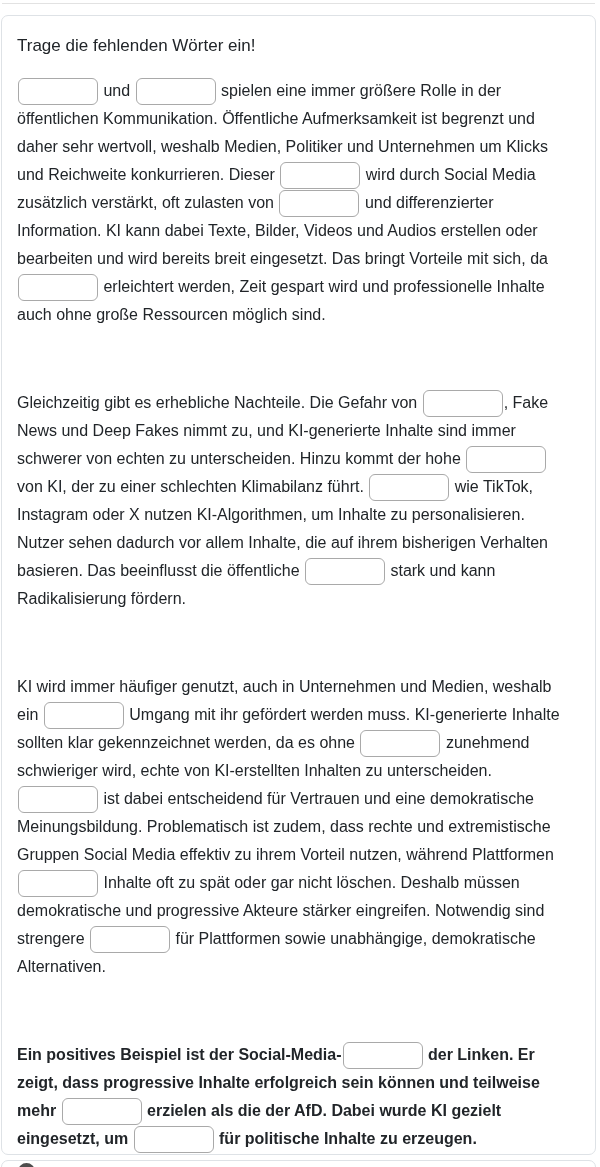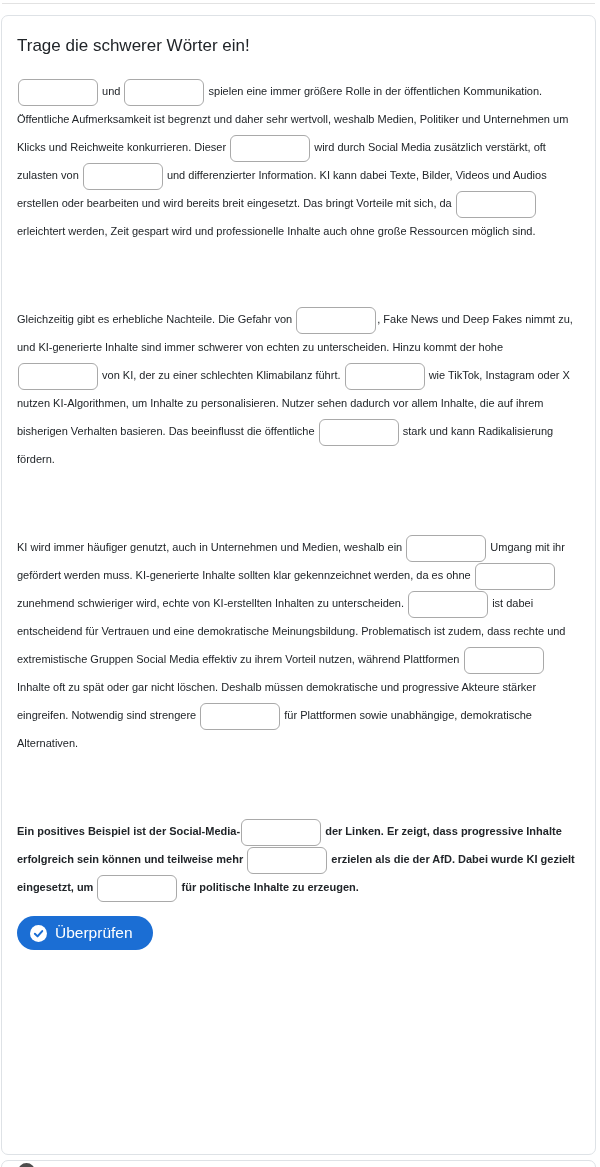--- a/index.html
+++ b/index.html
@@ -8,21 +8,21 @@
     background: #ffffff; color: #212529;
     font-family: "Liberation Sans", "DejaVu Sans", sans-serif;
   }
   .prev-card-edge { height: 3px; border-bottom: 1px solid #e2e2e2; margin: 0 5px 0 2px; }
   .card {
     margin: 11px 4px 0 1px; border: 1px solid #dee2e6; border-radius: 7px;
     padding: 20px 15px 10px 15px; height: 1140px; box-sizing: border-box; overflow: hidden;
     background: #fff;
   }
   .title { font-size: 17px; font-weight: 400; margin: 0 0 21px 0; }
-  .cloze-p { font-size: 11px; line-height: 28px; margin: 0 4px 60px 0; }
+  .cloze-p { font-size: 16px; line-height: 28px; margin: 0 4px 60px 0; }
   .cloze-p:last-child { margin-bottom: 15px; font-weight: bold; }
   input.blank {
     display: inline-block; width: 80px; height: 27px; margin: -4px 1px; padding: 0 6px;
     border: 1px solid #a9a9a9; border-radius: 6px; background: #fff;
     vertical-align: middle; box-sizing: border-box; font: inherit; color: #212529;
   }
   .check-btn {
     display: inline-flex; align-items: center; gap: 8px;
     background: #1b6ed4; color: #fff; border: none; border-radius: 50px;
     padding: 8px 20px 8px 13px; font-size: 15.5px; font-family: inherit; cursor: pointer;
@@ -34,21 +34,21 @@
     padding: 2px 0 0 16px; box-sizing: border-box;
   }
   .partial-icon { width: 17px; height: 17px; border-radius: 50%; background: #4d4d4d; }
 </style>
 </head>
 <body>
 
 <div class="prev-card-edge"></div>
 
 <div class="card">
-  <div class="title">Trage die schwerer Wörter ein!</div>
+  <div class="title">Trage die fehlenden Wörter ein!</div>
 
   <div id="cloze">
       <p class="cloze-p"><input type="text" class="blank" style=""><span> und </span><input type="text" class="blank" style=""><span> spielen eine immer größere Rolle in der öffentlichen Kommunikation. Öffentliche Aufmerksamkeit ist begrenzt und daher sehr wertvoll, weshalb Medien, Politiker und Unternehmen um Klicks und Reichweite konkurrieren. Dieser </span><input type="text" class="blank" style=""><span> wird durch Social Media zusätzlich verstärkt, oft zulasten von </span><input type="text" class="blank" style=""><span> und differenzierter Information. KI kann dabei Texte, Bilder, Videos und Audios erstellen oder bearbeiten und wird bereits breit eingesetzt. Das bringt Vorteile mit sich, da </span><input type="text" class="blank" style=""><span> erleichtert werden, Zeit gespart wird und professionelle Inhalte auch ohne große Ressourcen möglich sind.</span></p>
       <p class="cloze-p"><span>Gleichzeitig gibt es erhebliche Nachteile. Die Gefahr von </span><input type="text" class="blank" style=""><span>, Fake News und Deep Fakes nimmt zu, und KI-generierte Inhalte sind immer schwerer von echten zu unterscheiden. Hinzu kommt der hohe </span><input type="text" class="blank" style=""><span> von KI, der zu einer schlechten Klimabilanz führt. </span><input type="text" class="blank" style=""><span> wie TikTok, Instagram oder X nutzen KI-Algorithmen, um Inhalte zu personalisieren. Nutzer sehen dadurch vor allem Inhalte, die auf ihrem bisherigen Verhalten basieren. Das beeinflusst die öffentliche </span><input type="text" class="blank" style=""><span> stark und kann Radikalisierung fördern.</span></p>
       <p class="cloze-p"><span>KI wird immer häufiger genutzt, auch in Unternehmen und Medien, weshalb ein </span><input type="text" class="blank" style=""><span> Umgang mit ihr gefördert werden muss. KI-generierte Inhalte sollten klar gekennzeichnet werden, da es ohne </span><input type="text" class="blank" style=""><span> zunehmend schwieriger wird, echte von KI-erstellten Inhalten zu unterscheiden. </span><input type="text" class="blank" style=""><span> ist dabei entscheidend für Vertrauen und eine demokratische Meinungsbildung. Problematisch ist zudem, dass rechte und extremistische Gruppen Social Media effektiv zu ihrem Vorteil nutzen, während Plattformen </span><input type="text" class="blank" style=""><span> Inhalte oft zu spät oder gar nicht löschen. Deshalb müssen demokratische und progressive Akteure stärker eingreifen. Notwendig sind strengere </span><input type="text" class="blank" style=""><span> für Plattformen sowie unabhängige, demokratische Alternativen.</span></p>
       <p class="cloze-p"><span>Ein positives Beispiel ist der Social-Media-</span><input type="text" class="blank" style=""><span> der Linken. Er zeigt, dass progressive Inhalte erfolgreich sein können und teilweise mehr </span><input type="text" class="blank" style=""><span> erzielen als die der AfD. Dabei wurde KI gezielt eingesetzt, um </span><input type="text" class="blank" style=""><span> für politische Inhalte zu erzeugen.</span></p>
     </div>
 
   <button class="check-btn" style="background: rgb(27, 110, 212);">
     <span class="btn-icon">

